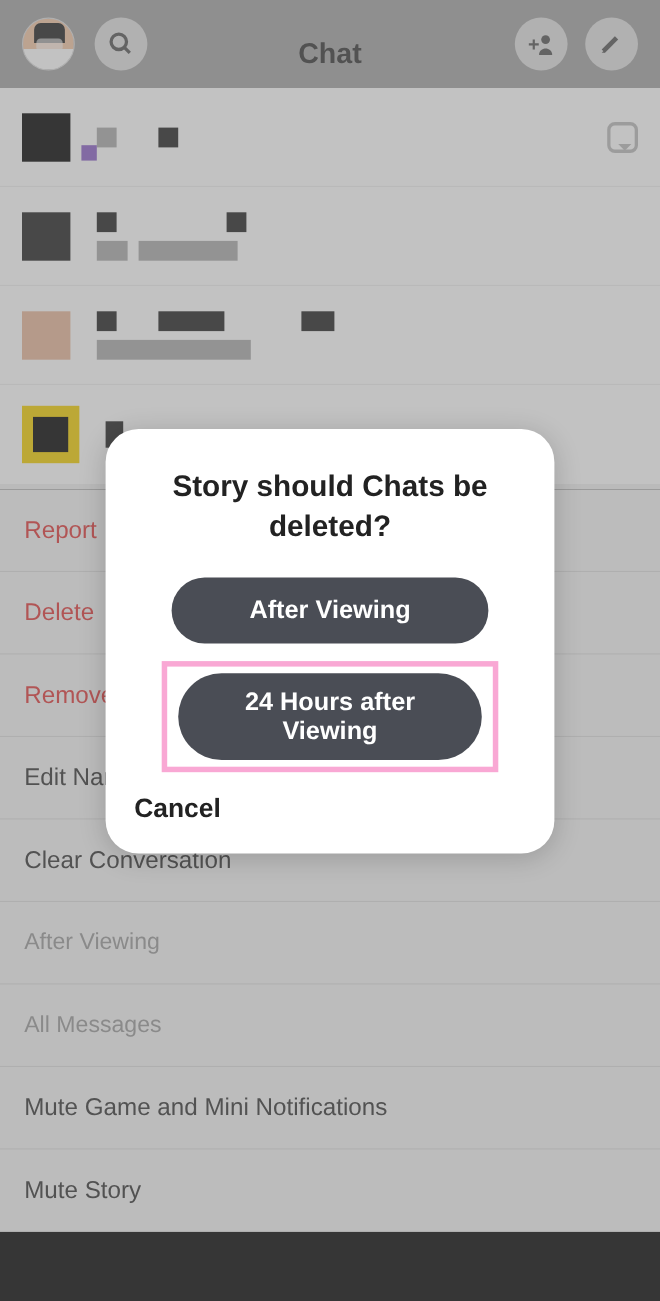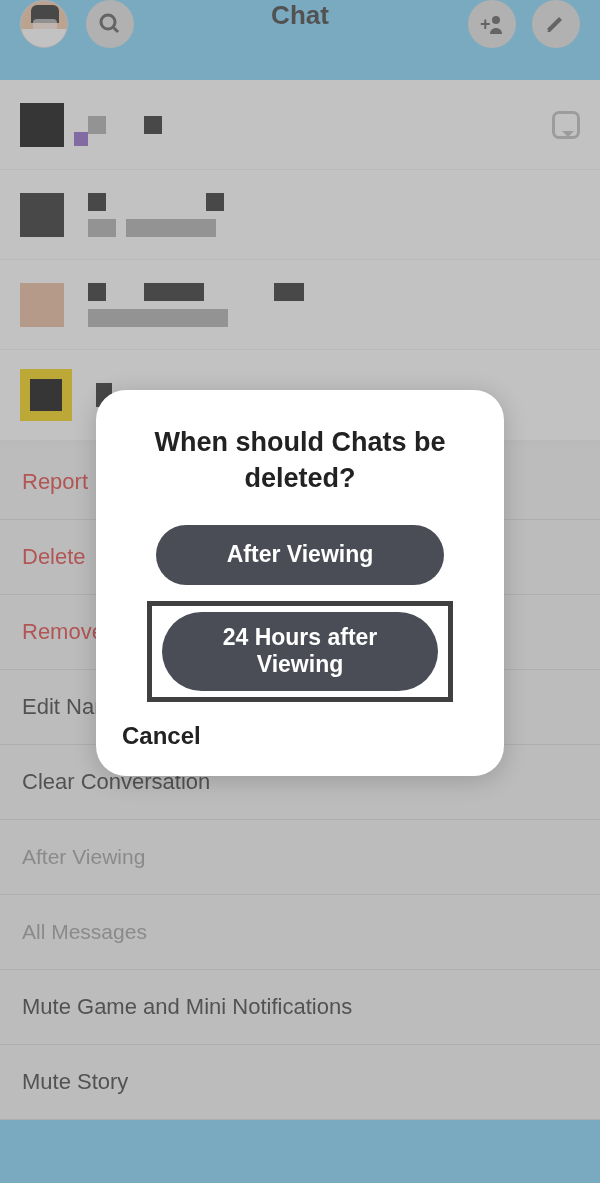--- a/index.html
+++ b/index.html
@@ -12,24 +12,24 @@
       width: 600px;
       height: 1183px;
       background: #f0f0f0;
       position: relative;
       overflow: hidden;
     }
 
     
     .header {
       height: 80px;
-      background: #7dd3fc;
+      background: #a3a3a3;
       display: flex;
-      align-items: flex-start;
-      padding: 0 20px;
+      align-items: flex-end;
+      padding: 16px 20px;
       position: relative;
     }
     .avatar {
       width: 48px;
       height: 48px;
       border-radius: 50%;
       background: linear-gradient(#f5c6a5 60%, #fff 60%);
       position: relative;
       overflow: hidden;
       border: 1px solid #ddd;
@@ -120,21 +120,21 @@
       content:"";position:absolute;bottom:-7px;right:3px;
       width:0;height:0;border:6px solid transparent;border-top-color:#bbb;
     }
 
     
     .settings-panel{
       position:absolute;
       top:445px;
       left:0;right:0;
       bottom:0;
-      background:#7dd3fc;
+      background:#000000;
     }
     .settings-list{
       background:#f4f4f4;
     }
     .setting-row{
       display:flex;align-items:center;justify-content:space-between;
       padding:0 22px;
       height:75px;
       border-bottom:1px solid #ddd;
       font-size:22px;
@@ -185,21 +185,21 @@
       font-weight:700;
       border-radius:40px;
       margin:0 auto 16px auto;
       text-align:center;
       line-height:1.2;
       width:288px;
       min-height:60px;
       padding:12px 20px;
     }
     .highlight-wrap{
-      border:5px solid #404040;
+      border:5px solid #f9a8d4;
       padding:6px;
       margin:0 auto 12px auto;
       width:306px;
     }
     .highlight-wrap .modal-btn{
       margin:0 auto;
       width:276px;
       min-height:72px;
     }
     .modal-cancel{
@@ -322,21 +322,21 @@
     <div class="setting-row">
         <span>Mute Story</span>
       </div>
   </div>
 
 </div>
 
 <div class="dim"></div>
 
 <div class="modal">
-  <div class="modal-title">When should Chats be deleted?</div>
+  <div class="modal-title">Story should Chats be deleted?</div>
   <div class="modal-btn">
     <span>After Viewing</span>
   </div>
   <div class="highlight-wrap">
     <div class="modal-btn">
       <span>24 Hours after Viewing</span>
     </div>
   </div>
   <div class="modal-cancel">
     <span>Cancel</span>

